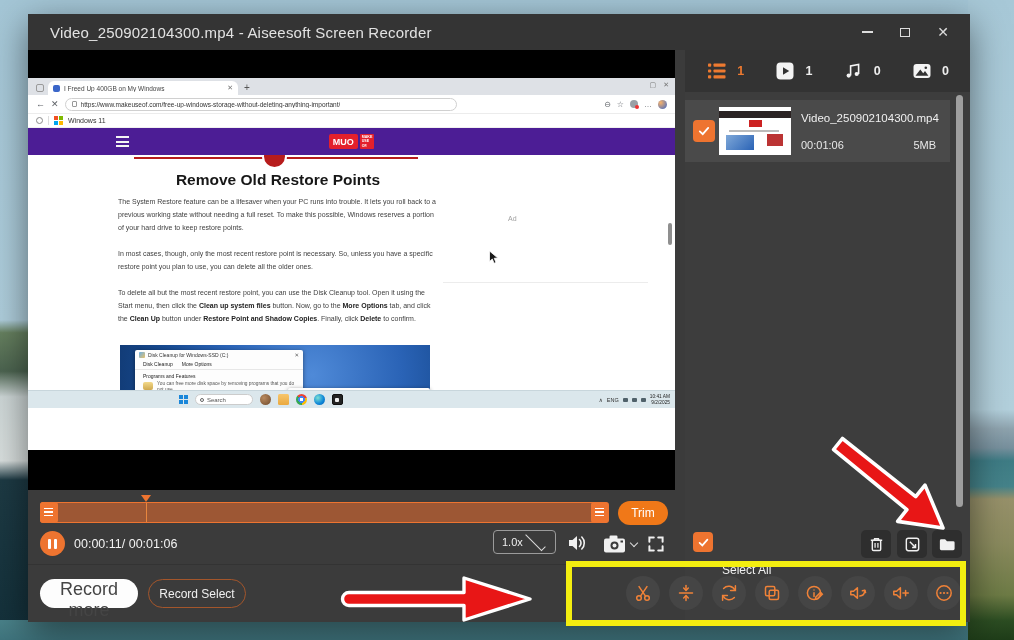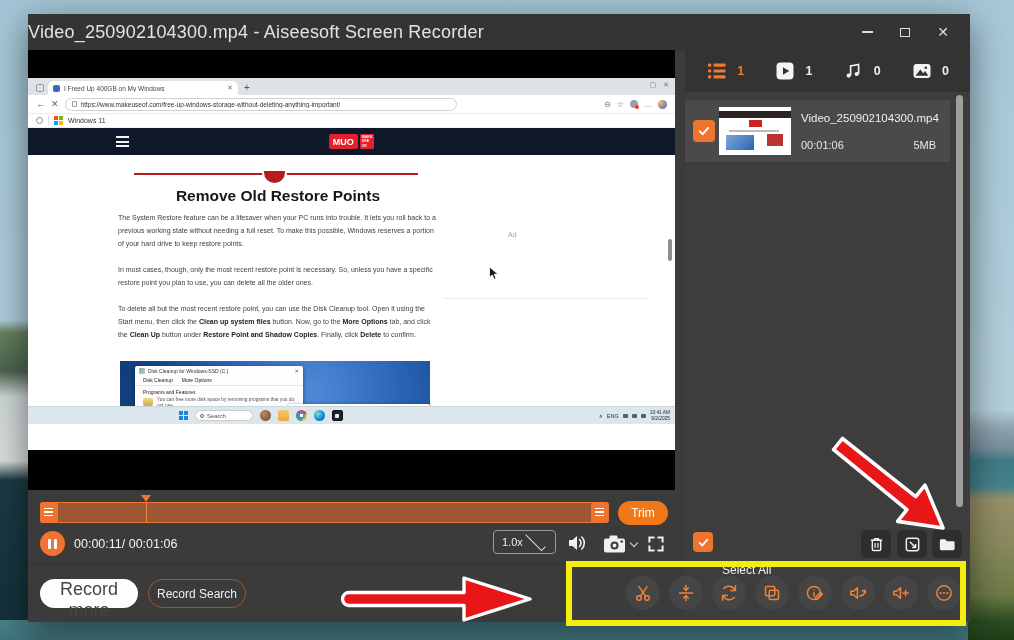--- a/index.html
+++ b/index.html
@@ -11,21 +11,21 @@
   .wp-left { position:absolute; left:0; top:0; width:30px; height:640px;
     background:linear-gradient(180deg,#a4c6d6 0%,#aecddb 50%,#66805f 52%,#4c6450 58%,#cdd6d6 62%,#d8dedd 72%,#1d3a44 75%,#13303a 100%); }
   .wp-right { position:absolute; right:0; top:0; width:46px; height:640px;
     background:linear-gradient(180deg,#a7c8d7 0%,#b3d0dc 64%,#8ea3ae 67%,#77909d 70%,#3e7c85 72%,#45838a 76%,#97916a 78%,#8a8a5e 85%,#6d7b45 93%,#2c4d22 97%,#1f3d19 100%); }
   .wp-bottom { position:absolute; left:0; bottom:0; width:100%; height:20px; background:linear-gradient(180deg,#4a828a,#3f747d); }
 
   
   .window { position:absolute; left:28px; top:14px; width:942px; height:608px; background:#3b3b3b;
     box-shadow:0 10px 34px rgba(0,0,0,.5); }
   .titlebar { position:absolute; left:0; top:0; width:100%; height:36px; background:#343434; display:flex; align-items:center; }
-  .title-text { color:#e2e2e2; font-size:18px; letter-spacing:.2px; }
+  .title-text { color:#e2e2e2; font-size:15px; padding-left:22px; letter-spacing:.2px; }
   .win-controls { position:absolute; right:18px; top:0; height:36px; display:flex; align-items:center; gap:20px; }
   .wc { width:18px; height:18px; display:flex; align-items:center; justify-content:center; color:#ddd; cursor:default; }
   .wc-min span { display:block; width:11px; height:1.5px; background:#ddd; }
   .wc-max span { display:block; width:10px; height:9px; border:1.3px solid #ddd; }
   .wc-close { font-size:14px; }
 
   
   .video-area { position:absolute; left:0; top:36px; width:647px; height:440px; background:#000; }
   .frame { position:absolute; left:0; top:28px; width:647px; height:372px; background:#fff; }
   .tabstrip { height:17px; background:#dee1e6; display:flex; align-items:flex-end; position:relative; }
@@ -45,27 +45,27 @@
   .btb-glyph { font-size:8px; color:#5f6368; }
   .mini-avatar { width:8px; height:8px; border-radius:50%; background:#9aa0a6; position:relative; }
   .mini-avatar i { position:absolute; right:-1px; bottom:-1px; width:4px; height:4px; border-radius:50%; background:#e33; }
   .profile-dot { width:9px; height:9px; border-radius:50%; background:radial-gradient(circle at 30% 30%,#f6b26b,#3a66c9); }
   .bookmarks { height:14px; background:#fff; display:flex; align-items:center; padding:0 8px; gap:5px; border-bottom:1px solid #f0f0f0; }
   .bm-eye { width:7px; height:7px; border-radius:50%; border:1.3px solid #8a8a8a; }
   .bm-sep { width:1px; height:9px; background:#ddd; }
   .mslogo { display:grid; grid-template-columns:4px 4px; grid-gap:1px; }
   .mslogo i { width:4px; height:4px; } .ms1{background:#f25022}.ms2{background:#7fba00}.ms3{background:#00a4ef}.ms4{background:#ffb900}
   .bm-label { font-size:7px; color:#333; }
-  .muo-header { height:27px; background:#0f172a; display:flex; align-items:center; position:relative; }
+  .muo-header { height:27px; background:#4c1d95; display:flex; align-items:center; position:relative; }
   .hamb { position:absolute; left:88px; display:flex; flex-direction:column; gap:2.5px; }
   .hamb i { width:13px; height:2px; background:#f4f4f4; }
   .muo-logo { margin:0 auto; display:flex; align-items:stretch; gap:2px; }
   .muo-badge { background:#e4202c; color:#fff; font-weight:bold; font-size:9px; padding:1px 4px; border-radius:2px; display:flex; align-items:center; }
   .muo-lines { background:#e4202c; color:#fff; font-weight:bold; font-size:3.6px; line-height:1.15; padding:1px 2px; border-radius:1px; display:flex; flex-direction:column; justify-content:center; }
-  .page { position:relative; height:235px; background:#fff; overflow:hidden;margin-top:16px; }
+  .page { position:relative; height:235px; background:#fff; overflow:hidden; }
   .step-rule { position:absolute; left:106px; top:2px; width:284px; height:2px; background:#b71c1c; }
   .step-circle { position:absolute; left:234px; top:-11px; width:25px; height:25px; border-radius:50%; background:#b71c1c;
     color:#fff; font-size:12px; font-weight:bold; display:flex; align-items:center; justify-content:center; border:2px solid #fff; }
   .article-h1 { position:absolute; left:90px; top:16px; width:320px; text-align:center; font-size:15.5px; font-weight:bold; color:#171717; }
   .article-body { position:absolute; left:90px; top:40px; width:322px; font-size:7px; line-height:13px; color:#3e3e3e; }
   .article-body p { margin-bottom:13px; }
   .article-body b { color:#222; }
   .ad-label { position:absolute; left:480px; top:60px; font-size:7px; color:#a0a0a0; }
   .ad-divider { position:absolute; left:415px; top:127px; width:205px; height:1px; background:#ececec; }
   .pg-scroll { position:absolute; right:3px; top:68px; width:4px; height:22px; background:#8f8f8f; border-radius:2px; }
@@ -369,21 +369,21 @@
     </button>
     <span class="chev cam-chev"></span>
     <button class="ctl-ico" style="left:617px; top:519px;">
       <svg width="22" height="22" viewBox="0 0 20 20">
         <path d="M4,8 V4 H8 M12,4 H16 V8 M16,12 V16 H12 M8,16 H4 V12" fill="none" stroke="#f0f0f0" stroke-width="1.8" stroke-linecap="round"></path>
       </svg>
     </button>
 
     <div class="footer-left">
       <button class="rec-more">Record more</button>
-      <button class="rec-again">Record Search</button>
+      <button class="rec-again">Record Select</button>
     </div>
 
     <div class="sidebar">
       <div class="tabbar">
         <div class="stab">
           <svg width="22" height="22" viewBox="0 0 22 22">
             <g fill="#ee7a30">
                 <rect x="2" y="3.5" width="3.2" height="3.2" rx="0.8"></rect>
                 <rect x="7.5" y="3.5" width="12" height="3.2" rx="0.8"></rect>
             <rect x="2" y="9.4" width="3.2" height="3.2" rx="0.8"></rect>

